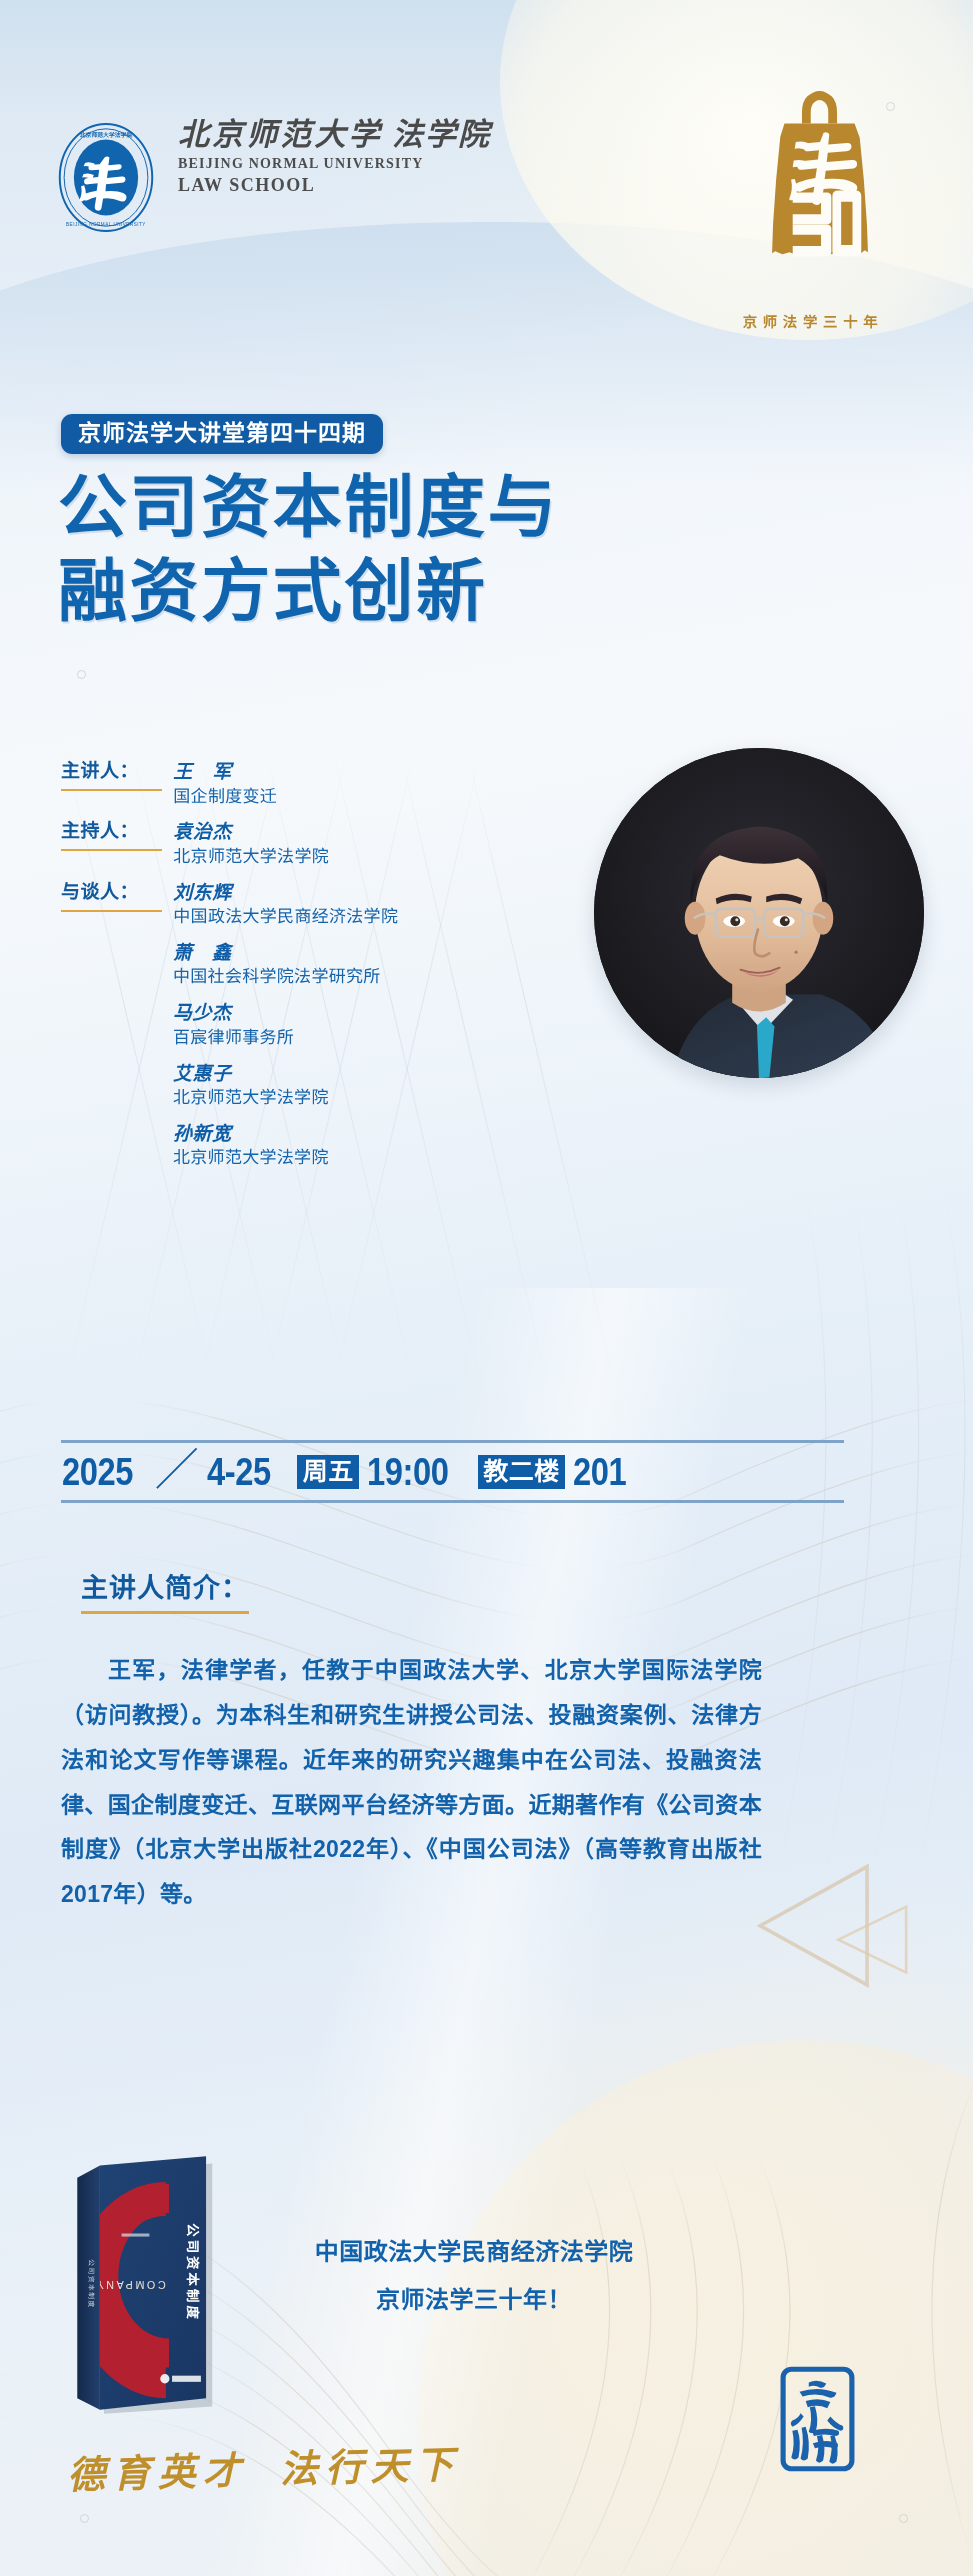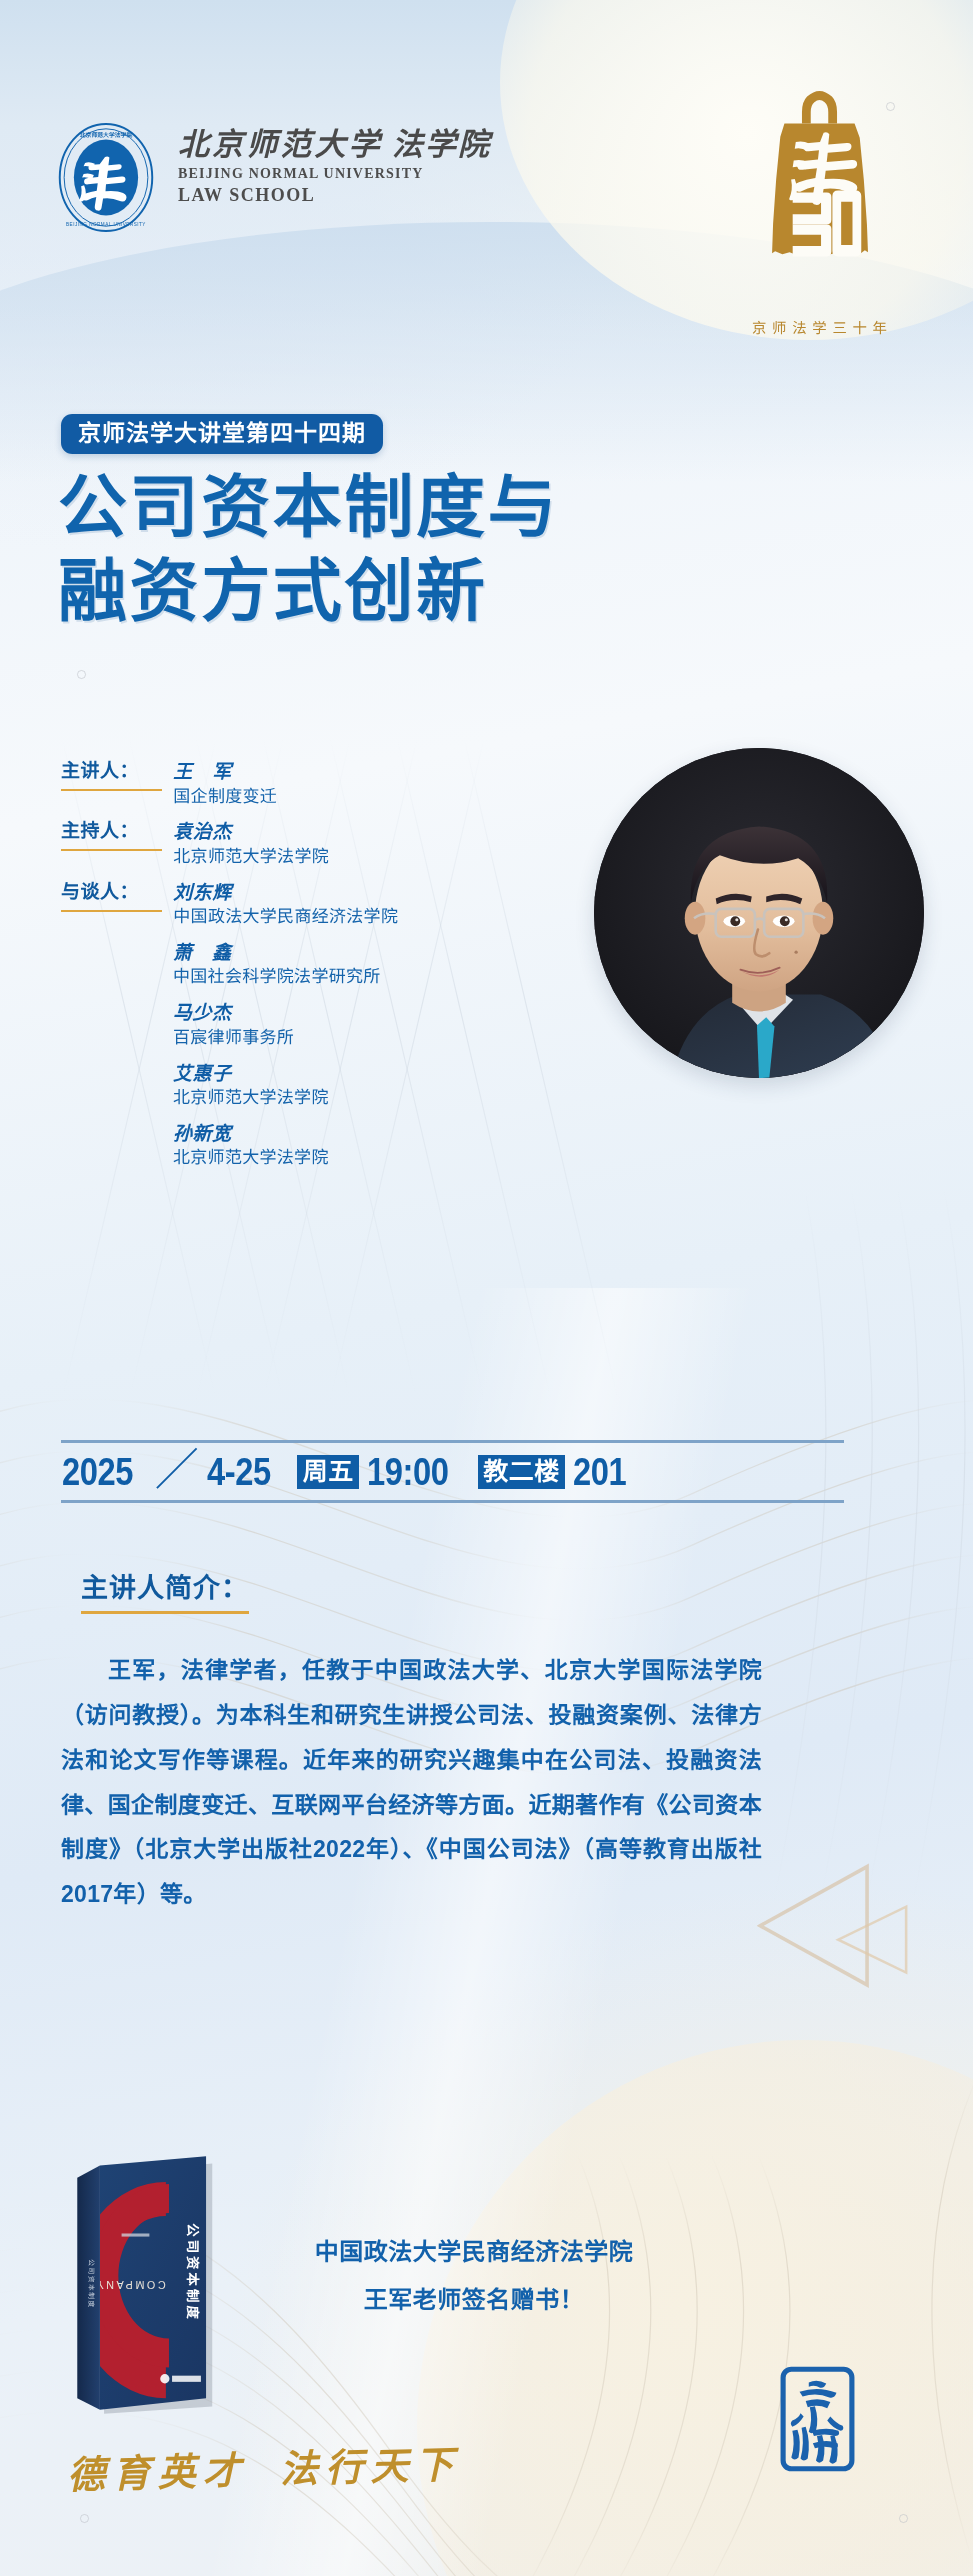--- a/index.html
+++ b/index.html
@@ -46,21 +46,21 @@
     position:absolute; left:0; right:0; top:1288px; height:1340px;
     background:linear-gradient(102deg, rgba(255,255,255,0) 38%, rgba(255,255,255,.55) 49%, rgba(255,255,255,0) 60%);
   }
 
   
   .header{ position:absolute; left:0; top:0; width:100%; height:361px; }
 
   .crest{ position:absolute; left:57px; top:122px; width:98px; height:111px; }
   .crest svg{ width:100%; height:100%; }
 
-  .school-name{ position:absolute; left:178px; top:129px; }
+  .school-name{ position:absolute; left:178px; top:119px; }
   .cn-name{
     font-family:"Liberation Serif","DejaVu Serif",serif;
     font-size:31px; font-style:italic; font-weight:700;
     color:#4a4a4a; letter-spacing:3.1px; line-height:1;
     white-space:nowrap;
   }
   .cn-name .law{ letter-spacing:2.1px; margin-left:9.3px; }
   .en-name1{
     font-family:"Liberation Serif","DejaVu Serif",serif;
     font-weight:700; font-size:14px; color:#4d4d4d;
@@ -69,23 +69,23 @@
   .en-name2{
     font-family:"Liberation Serif","DejaVu Serif",serif;
     font-weight:700; font-size:18px; color:#4d4d4d;
     letter-spacing:1.5px; margin-top:2.6px; white-space:nowrap;
   }
 
   
   .bell-wrap{ position:absolute; left:737px; top:82px; width:165px; height:268px; }
   .bell-wrap svg{ width:165px; height:222px; display:block; }
   .bell-caption{
-    margin-top:12px; text-align:center;
+    margin-top:6px; text-align:left;
     font-family:"Liberation Sans","DejaVu Sans",sans-serif;
-    font-size:14.4px; font-weight:400; letter-spacing:5.7px;
+    font-size:14.4px; font-weight:700; letter-spacing:5.7px;
     color:#b8872e; text-indent:5.7px;
   }
 
   
   .badge{
     position:absolute; left:61px; top:384px;
     background:#115ba4; color:#fff;
     border-radius:11.3px;
     padding:7.7px 17px 9.8px 17px;
     font-size:23px; font-weight:700; letter-spacing:1px;
@@ -525,21 +525,21 @@
         <circle cx="188" cy="432" r="9" fill="#ffffff" opacity=".9"></circle>
         <rect x="202" y="426" width="56" height="12" fill="#ffffff" opacity=".85"></rect>
       </g>
 
       <text x="40" y="200" fill="#cbd4e0" font-family="'Liberation Sans',sans-serif" font-size="13" letter-spacing="3" transform="rotate(90 40 200)">公司资本制度</text>
     </svg>
   </div>
 
   <div class="promo">
     <div>中国政法大学民商经济法学院</div>
-    <div>王军老师签名赠书！</div>
+    <div>京师法学三十年！</div>
   </div>
 
   <div class="slogan">
     <span>德育英才</span><span class="gap2"></span><span>法行天下</span>
   </div>
 
   <div class="seal">
     <svg viewBox="0 0 150 210" xmlns="http://www.w3.org/2000/svg">
       <rect x="8" y="8" width="134" height="194" rx="16" fill="none" stroke="#1b62ad" stroke-width="10"></rect>
 

